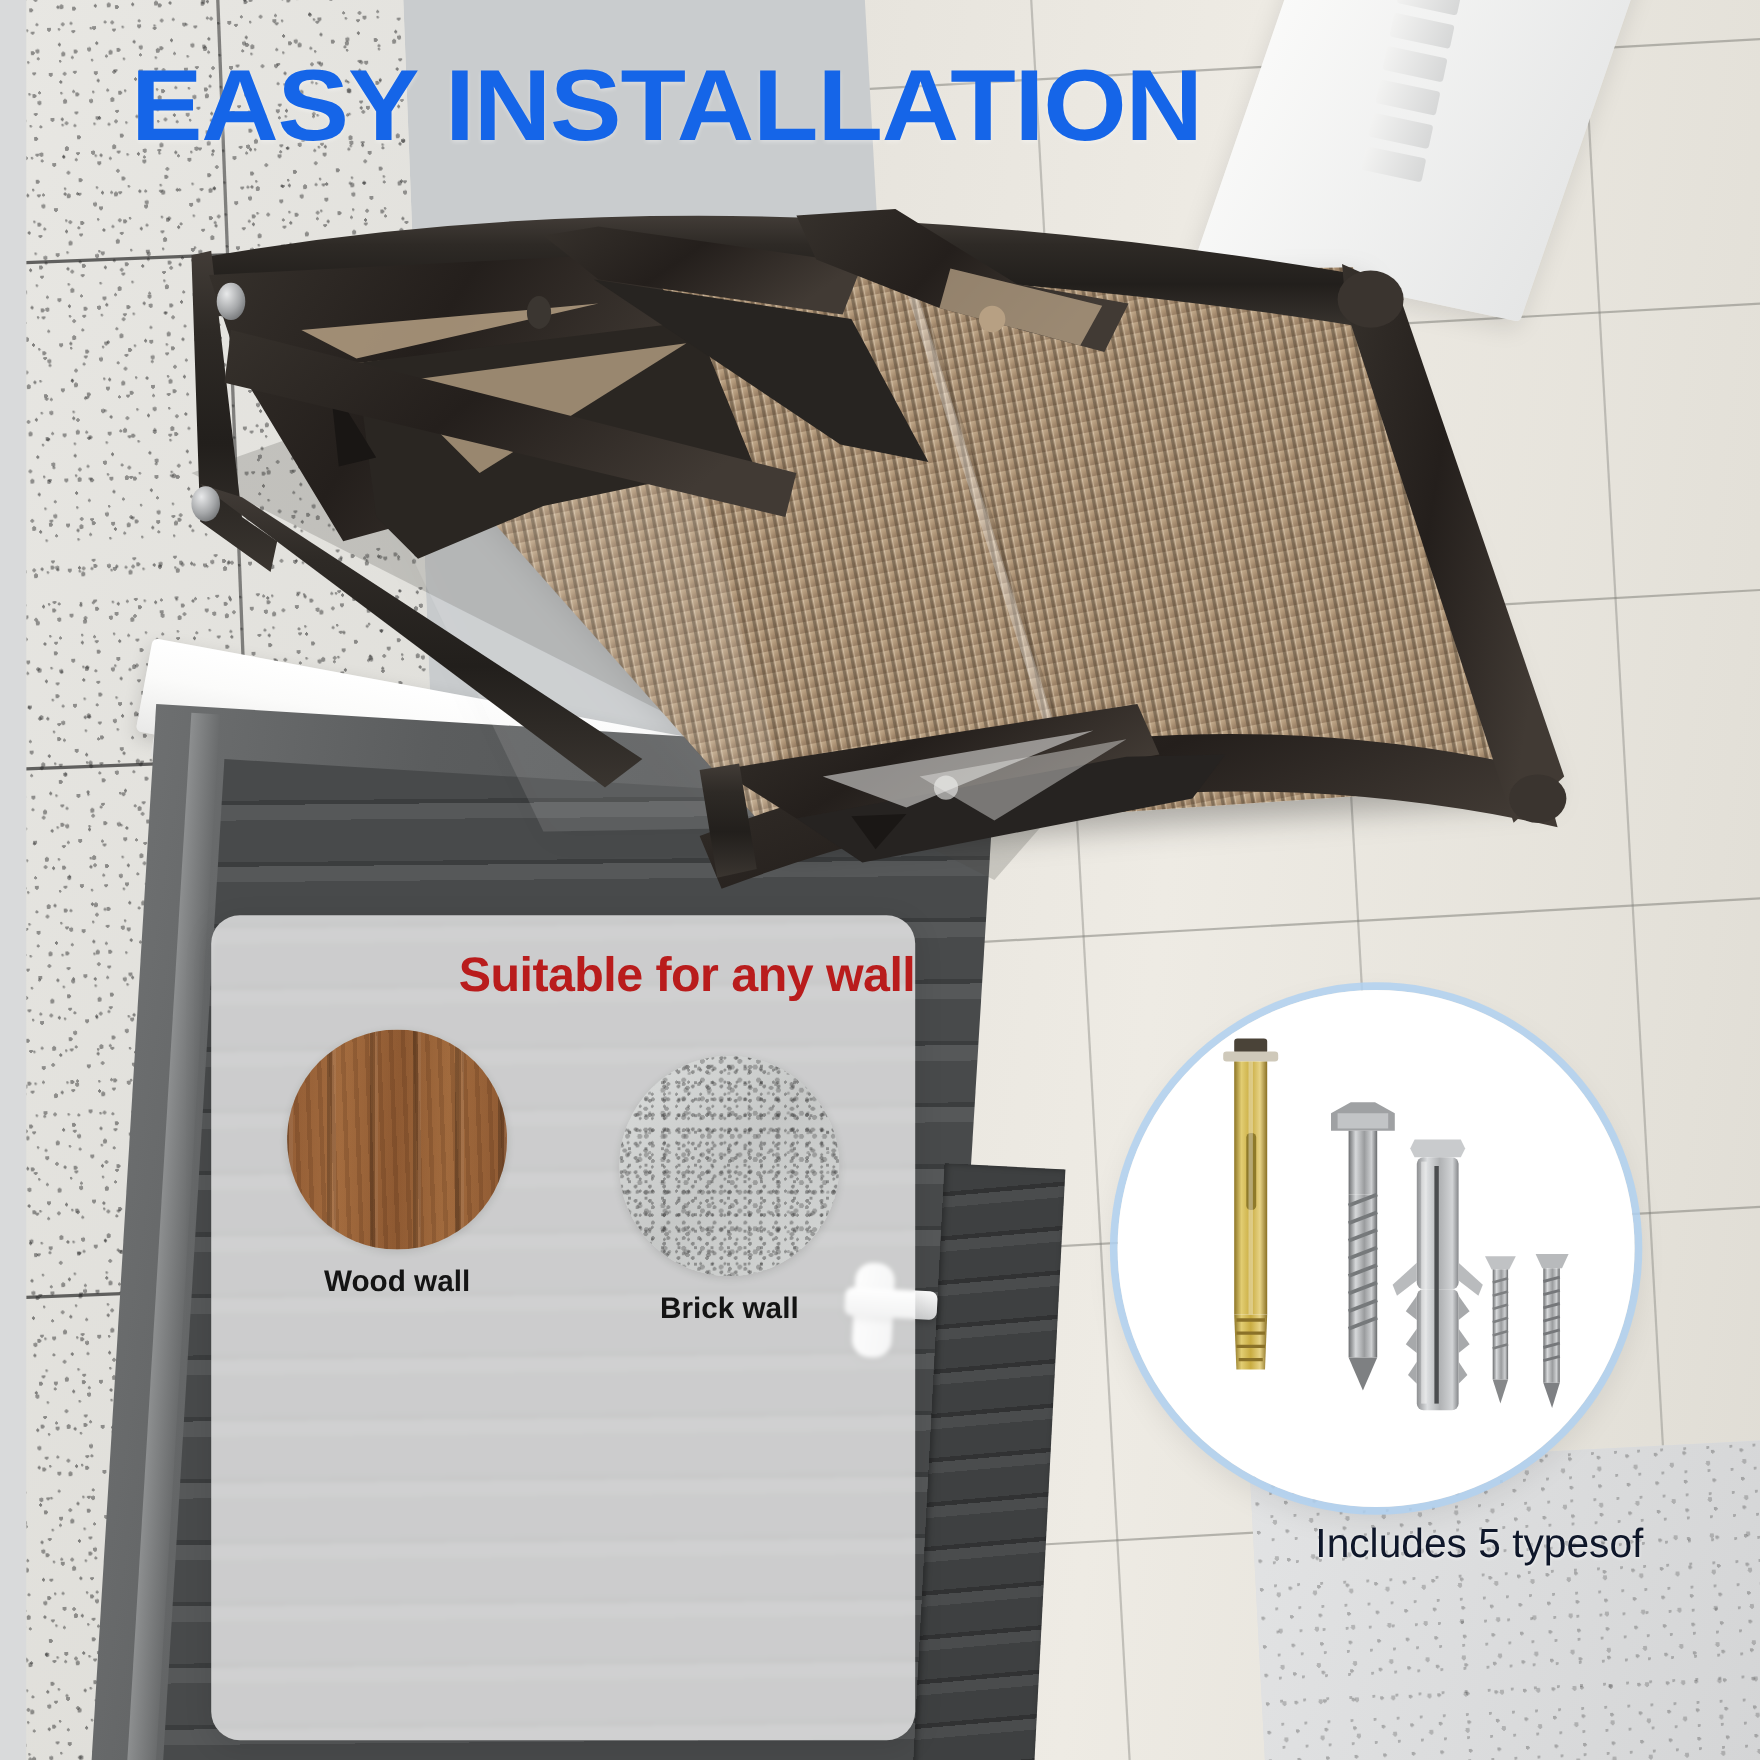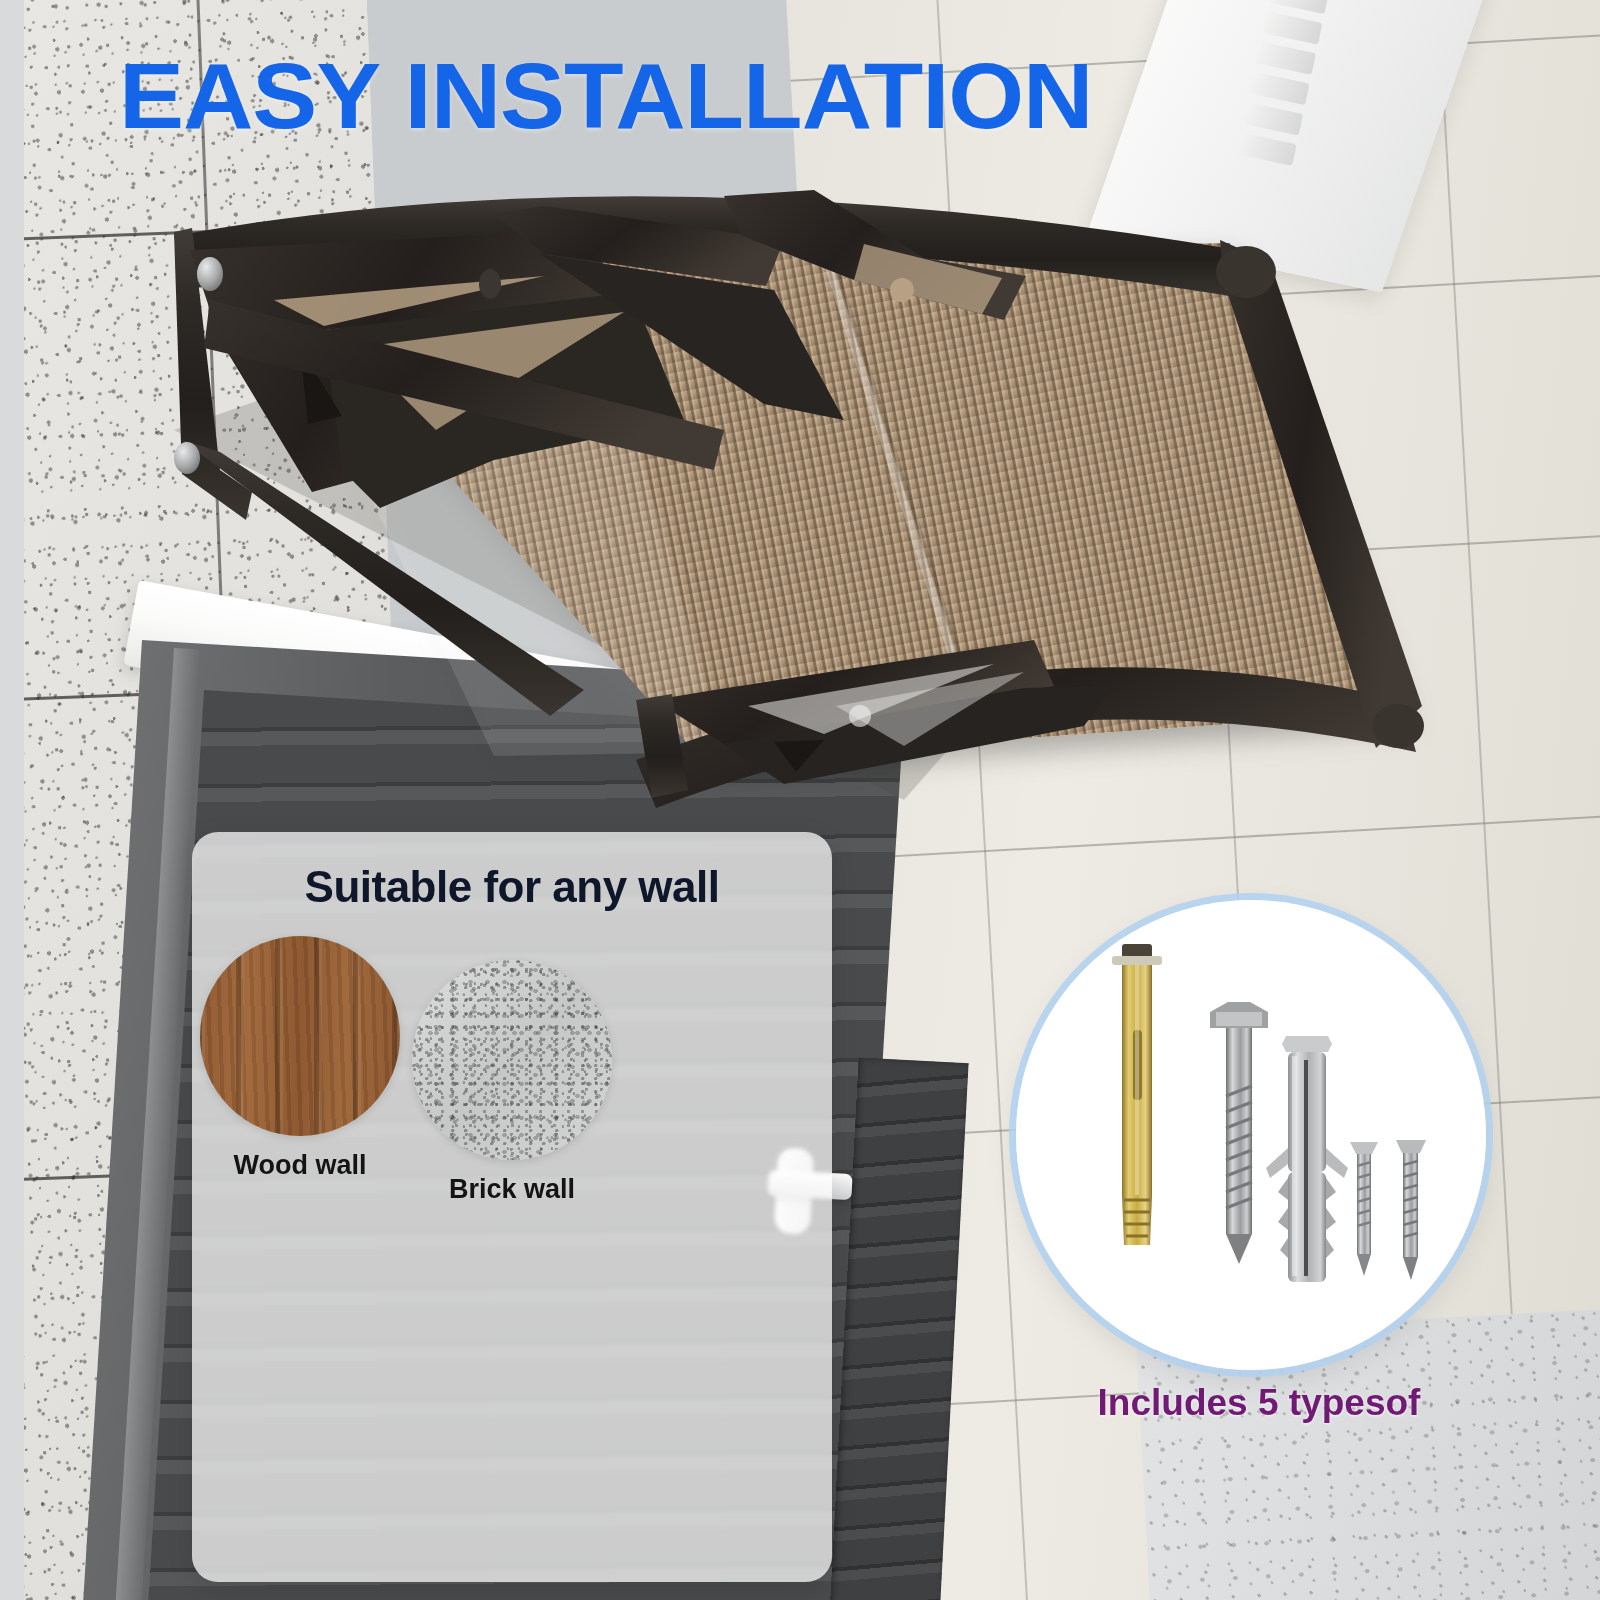--- a/index.html
+++ b/index.html
@@ -179,28 +179,28 @@
   
   .wallpanel {
     position:absolute; left:168px; top:832px; width:640px; height:750px;
     background:rgba(255,255,255,.72);
     border-radius:26px;
     backdrop-filter:blur(2px);
     box-shadow:0 6px 26px rgba(0,0,0,.10);
   }
   .wallpanel-title {
     position:absolute; left:0; right:0; top:30px;
-    text-align:center;
-    font-size:44px; font-weight:700; color:#0f172a;
+    text-align:right;
+    font-size:44px; font-weight:700; color:#b91c1c;
     letter-spacing:-0.5px;
     font-family:"Liberation Sans", sans-serif;
   }
   .wall-grid {
-    position:absolute; left:8px; top:104px; width:592px;
-    display:grid; grid-template-columns:1fr 1fr 1fr 1fr; gap:6px 12px;
+    position:absolute; left:24px; top:104px; width:592px;
+    display:grid; grid-template-columns:1fr 1fr; gap:6px 12px;
   }
   .wall-cell { text-align:center; }
   .swatch {
     width:200px; height:200px; border-radius:50%;
     margin:0 auto; overflow:hidden; position:relative;
     box-shadow:0 2px 8px rgba(0,0,0,.12);
   }
   .swatch-label {
     margin-top:14px; font-size:27px; font-weight:700; color:#141414;
     font-family:"Liberation Sans", sans-serif;
@@ -275,22 +275,22 @@
   .screw-circle {
     position:absolute; left:992px; top:900px; width:470px; height:470px;
     border-radius:50%;
     background:radial-gradient(circle at 50% 45%, #ffffff 0 78%, #f4f9fe 88%, #cfe2f7 100%);
     box-shadow:0 0 0 7px rgba(176,209,241,.85), 0 10px 30px rgba(0,0,0,.10);
   }
   .screw-circle svg { position:absolute; left:0; top:0; }
 
   .screw-caption {
     position:absolute; left:1000px; top:1378px; width:470px;
-    text-align:center;
-    font-size:37px; font-weight:700; color:#701a75; line-height:1.35;
+    text-align:right;
+    font-size:37px; font-weight:400; color:#0f172a; line-height:1.35;
     font-family:"Liberation Sans", sans-serif;
     text-shadow:0 1px 3px rgba(255,255,255,.75);
   }
 </style>
 </head>
 <body>
 
 <div id="stage">
 
   <div class="scene">

